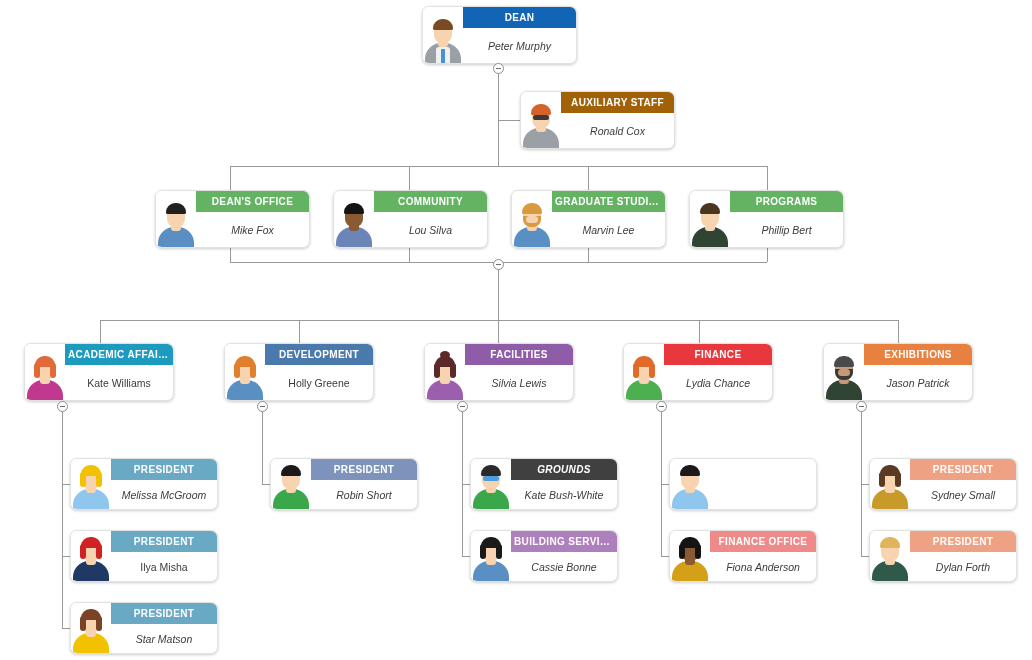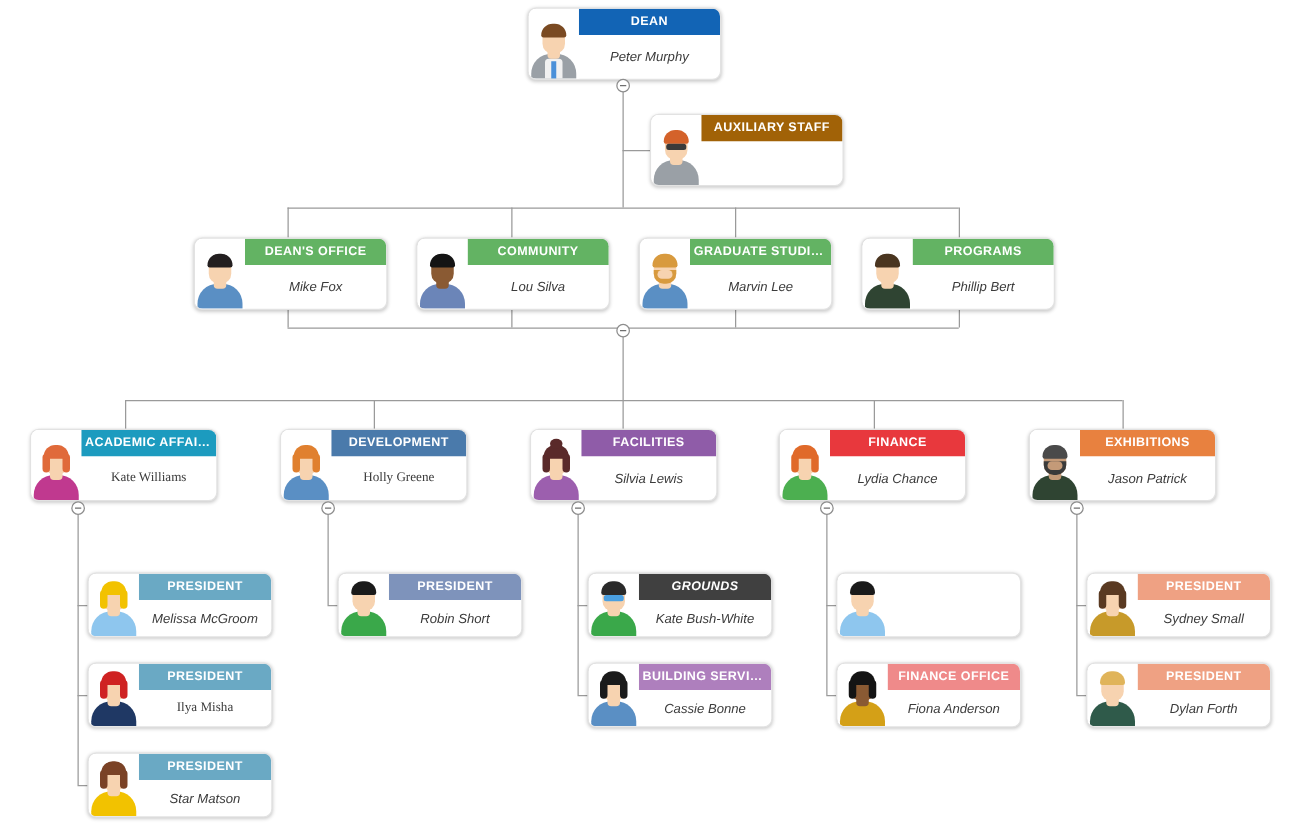--- a/index.html
+++ b/index.html
@@ -104,21 +104,21 @@
     align-items: center;
     justify-content: center;
     font-size: 10.5px;
     color: #3b3b3b;
     font-style: italic;
     white-space: nowrap;
     overflow: hidden;
     text-overflow: ellipsis;
     padding: 0 3px;
   }
-  .node.plain .node-name { font-style: normal; font-family: Liberation Serif, serif; }
+  .node.plain .node-name { font-style: normal; }
 
   
   .node.sz-lg { width: 155px; height: 58px; }
   .node.sz-md { width: 150px; height: 58px; }
   .node.sz-sm { width: 148px; height: 52px; }
 
   
   .av { position:absolute; left:0; top:0; width:40px; height:100%; }
   .av .bg   { position:absolute; left:0; top:0; right:0; bottom:0; background:#ffffff; }
   .av .body { position:absolute; left:2px; bottom:0; width:36px; height:20px; border-radius:16px 16px 0 0; }
@@ -218,20 +218,21 @@
           <div class="bg"></div>
           <div class="body" style="background:#9aa0a6"></div>
           <div class="neck" style="background:#f7d3b0"></div>
           <div class="head" style="background:#f7d3b0"></div>
           <div class="hair" style="background:#d4622a"></div>
           <div class="glass" style="background:#3a3a3a"></div>
         </div>
       </div>
     <div class="node-body">
       <div class="node-title" style="background: #a16207;">AUXILIARY STAFF</div>
+      <div class="node-name">Ronald Cox</div>
     </div>
   </div>
 
   <div class="node sz-lg" style="left:155px; top:190px;">
     <div class="node-avatar">
         <div class="av">
           <div class="bg"></div>
           <div class="body" style="background:#5a8fc4"></div>
           <div class="neck" style="background:#f7d3b0"></div>
           <div class="head" style="background:#f7d3b0"></div>

